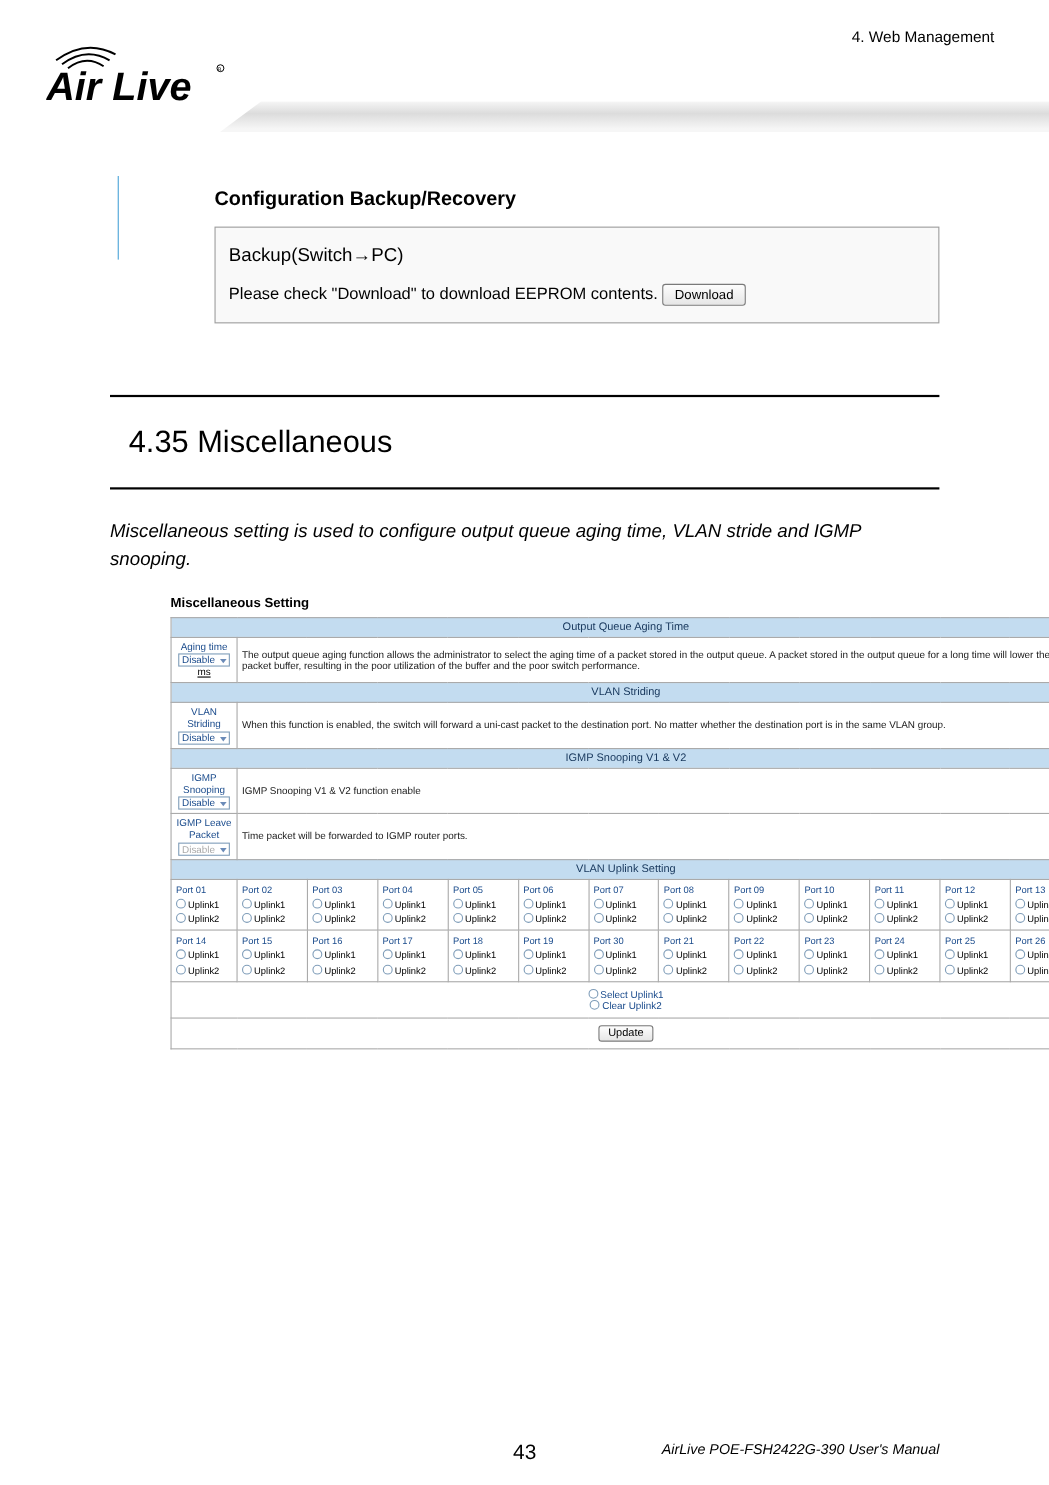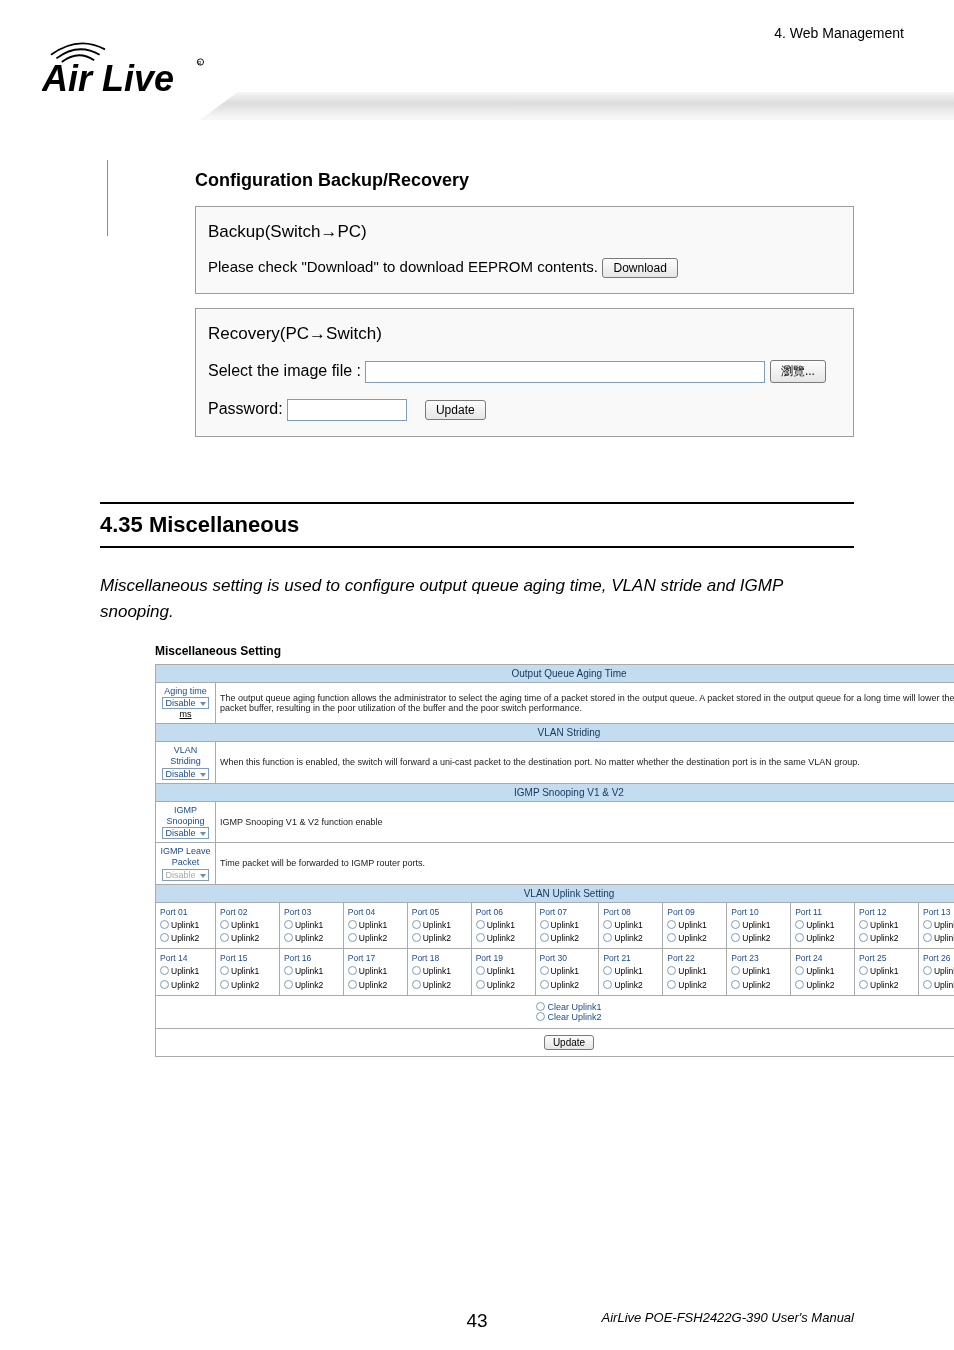--- a/index.html
+++ b/index.html
@@ -96,23 +96,23 @@
   .dl-text { font-size: 15px; }
 
   
   .chapter-block {
     border-top: 2px solid #000;
     border-bottom: 2px solid #000;
     padding: 8px 0;
     margin: 65px 0 25px 0;
   }
   .chapter-block h2 {
-    margin: 0;
-    font-size: 22px;
-    font-weight: bold;
+    margin: 17px;
+    font-size: 28px;
+    font-weight: normal;
   }
   .body-text {
     font-size: 17px;
     line-height: 1.55;
     margin: 0 0 18px 0;
     font-style: italic;
   }
 
   
   .misc-wrap {
@@ -233,34 +233,20 @@
       <div class="section-title">Configuration Backup/Recovery</div>
 
       <div class="panel">
         <div class="panel-row panel-title">Backup(Switch→PC)</div>
         <div class="panel-row">
           <span class="dl-text">Please check "Download" to download EEPROM contents.</span>
           <span class="btn">Download</span>
         </div>
       </div>
 
-      <div class="panel">
-        <div class="panel-row panel-title">Recovery(PC→Switch)</div>
-        <div class="panel-row">
-          <span>Select the image file :</span>
-          <span class="input-box" style="width:400px;"></span>
-          <span class="btn">瀏覽...</span>
-        </div>
-        <div class="panel-row">
-          <span>Password:</span>
-          <span class="input-box" style="width:120px;"></span>
-          &nbsp;&nbsp;
-          <span class="btn">Update</span>
-        </div>
-      </div>
 
     </div>
 
     <div class="chapter-block">
       <h2>4.35 Miscellaneous</h2>
     </div>
 
     <p class="body-text">Miscellaneous setting is used to configure output queue aging time, VLAN stride and IGMP snooping.</p>
 
     <div class="misc-wrap">
@@ -443,21 +429,21 @@
               </td>
               <td class="port-cell">
                 <span class="pn">Port 26</span>
                 <div><span class="radio"></span><b style="font-weight:normal;">Uplink1</b></div>
                 <div><span class="radio"></span><b style="font-weight:normal;">Uplink2</b></div>
               </td>
             </tr>
 
         <tr>
           <td colspan="13" class="center" style="padding:6px;">
-            <div><span class="radio"></span><span class="blue-link">Clear Uplink1</span></div>
+            <div><span class="radio"></span><span class="blue-link">Select Uplink1</span></div>
             <div><span class="radio"></span><span class="blue-link">Clear Uplink2</span></div>
           </td>
         </tr>
         <tr>
           <td colspan="13" class="center" style="padding:6px;">
             <span class="btn" style="font-size:10px; padding:1px 8px;">Update</span>
           </td>
         </tr>
       </tbody>
         </table>

